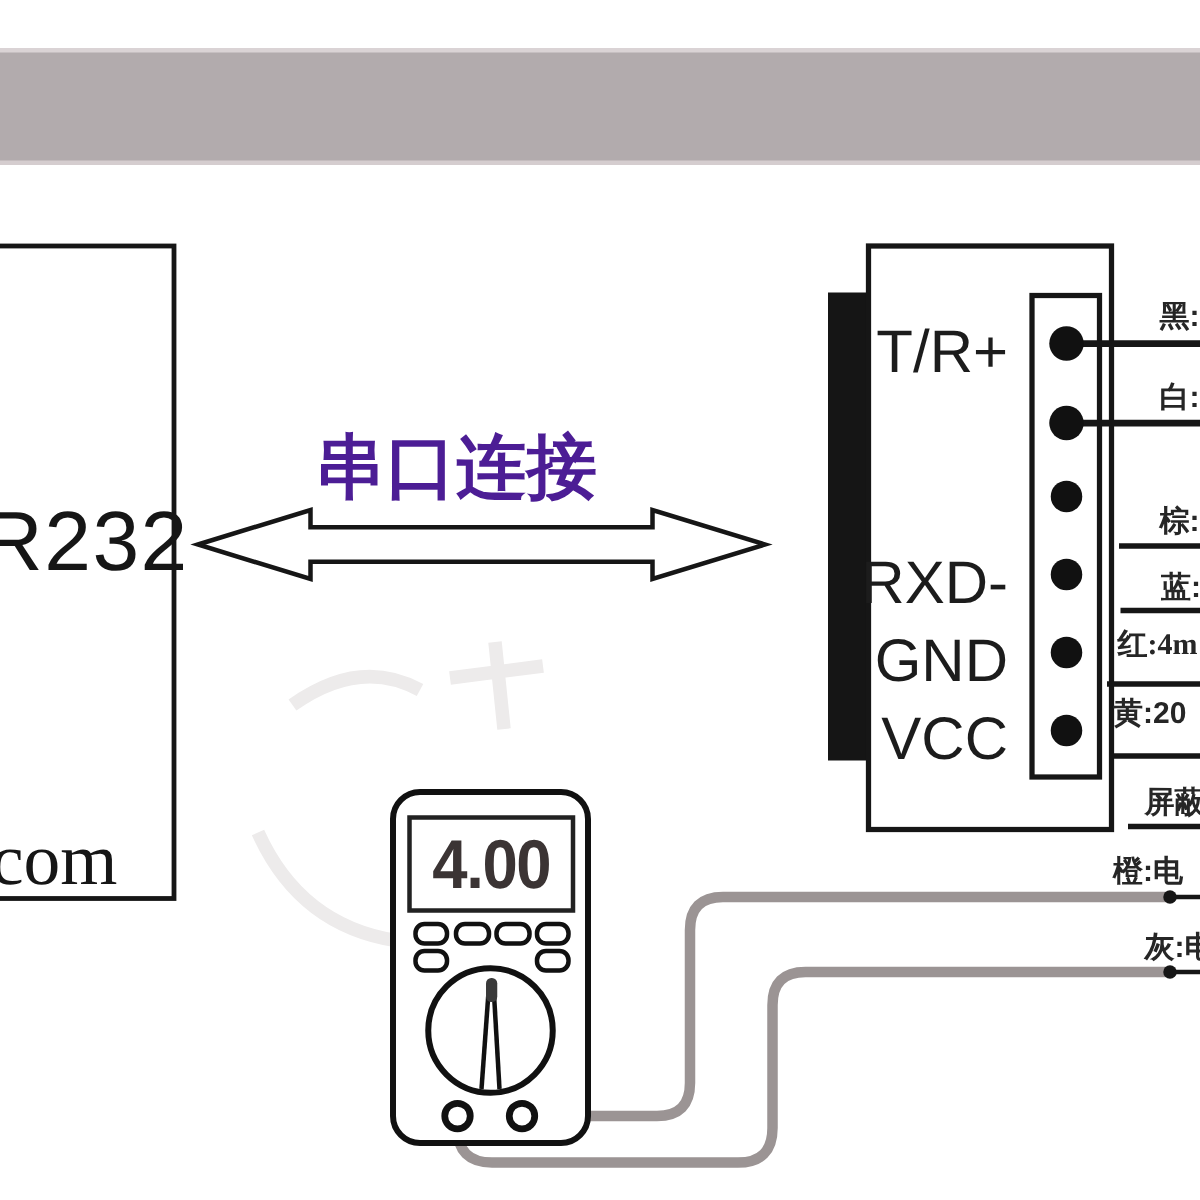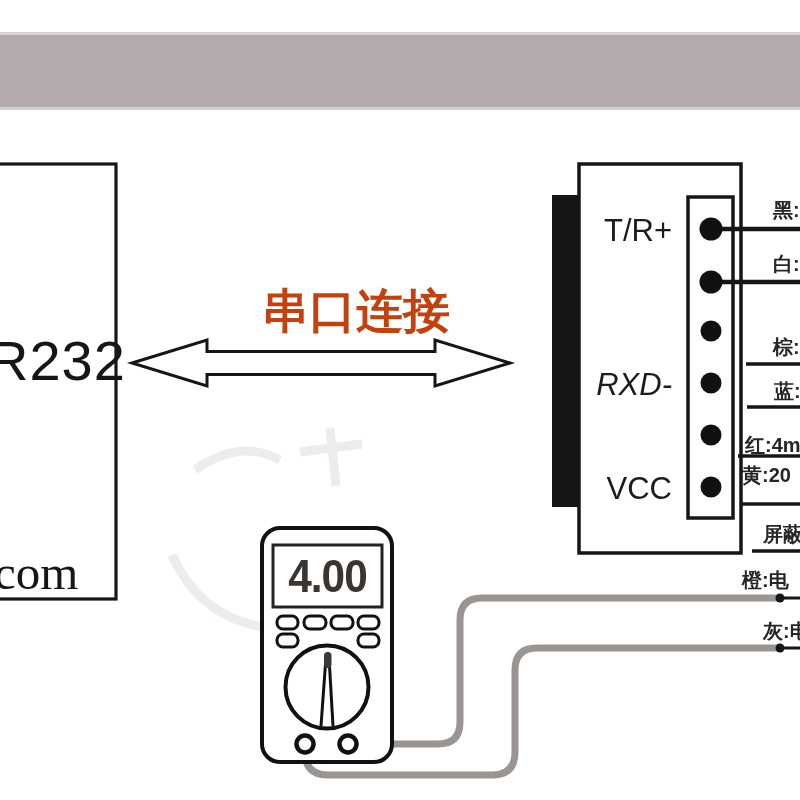--- a/index.html
+++ b/index.html
@@ -4,22 +4,22 @@
 <style>
   html,body{margin:0;padding:0;background:#ffffff;}
   .stage{position:relative;width:800px;height:800px;background:#ffffff;overflow:hidden;
          font-family:"Liberation Sans", sans-serif;color:#1a1a1a;}
   .banner{position:absolute;left:0;top:32px;width:800px;height:78px;
           border-top:3px solid #dad3d5;border-bottom:3px solid #d5cdcf;box-sizing:border-box;}
   svg.diagram{position:absolute;left:0;top:0;width:800px;height:800px;}
   .txt{position:absolute;white-space:nowrap;}
   .r232{left:-12px;top:328px;font-size:56px;font-weight:400;letter-spacing:1px;color:#161616;}
   .com{left:-6px;top:544px;font-size:49px;font-family:"Liberation Serif", serif;color:#161616;}
-  .serial{left:210px;top:280px;width:240px;text-align:right;font-size:47px;font-weight:600;color:#c2410c;}
-  .pinlabel{left:566px;width:106px;text-align:right;font-size:31px;font-weight:500;color:#1c1c1c;}
+  .serial{left:210px;top:280px;width:240px;text-align:left;font-size:47px;font-weight:600;color:#4c1d95;}
+  .pinlabel{left:566px;width:106px;text-align:right;font-size:40px;font-weight:500;color:#1c1c1c;}
   .wlabel{font-size:20px;font-weight:700;color:#262626;}
   .mmdisplay{left:273px;top:545px;width:109px;height:62px;display:flex;align-items:center;justify-content:center;
              font-size:46px;font-weight:600;color:#3b3434;letter-spacing:-1px;transform:scaleX(.92);}
 </style>
 </head>
 <body>
 
 <div class="stage">
 
   <div class="banner" style="background:#b2abad;"></div>
@@ -93,28 +93,29 @@
       <circle cx="305" cy="744" r="8.5" fill="#ffffff" stroke="#111111" stroke-width="4.5"></circle>
       <circle cx="348" cy="744" r="8.5" fill="#ffffff" stroke="#111111" stroke-width="4.5"></circle>
     </g>
   </svg>
 
   <div class="txt r232">R232</div>
   <div class="txt com">com</div>
   <div class="txt serial">串口连接</div>
 
   <div class="txt pinlabel" style="top:213px;">T/R+</div>
-  <div class="txt pinlabel" style="top:367px;font-style:italic;">RXD-</div>
+  <div class="txt pinlabel" style="top:367px;">RXD-</div>
+  <div class="txt pinlabel" style="top:419px;">GND</div>
   <div class="txt pinlabel" style="top:471px;">VCC</div>
 
   <div class="txt wlabel" style="left:773px;top:197px;">黑:</div>
   <div class="txt wlabel" style="left:773px;top:251px;">白:</div>
   <div class="txt wlabel" style="left:773px;top:334px;">棕:</div>
   <div class="txt wlabel" style="left:774px;top:378px;">蓝:</div>
-  <div class="txt wlabel" style="left:745px;top:432px;">红:4m</div>
+  <div class="txt wlabel" style="left:745px;top:416px;font-family:Liberation Serif, serif;">红:4m</div>
   <div class="txt wlabel" style="left:742px;top:462px;">黄:20</div>
   <div class="txt wlabel" style="left:763px;top:521px;">屏蔽</div>
   <div class="txt wlabel" style="left:742px;top:567px;">橙:电</div>
   <div class="txt wlabel" style="left:763px;top:618px;">灰:电</div>
 
   <div class="txt mmdisplay">4.00</div>
 
 </div>
 
 </body></html>

